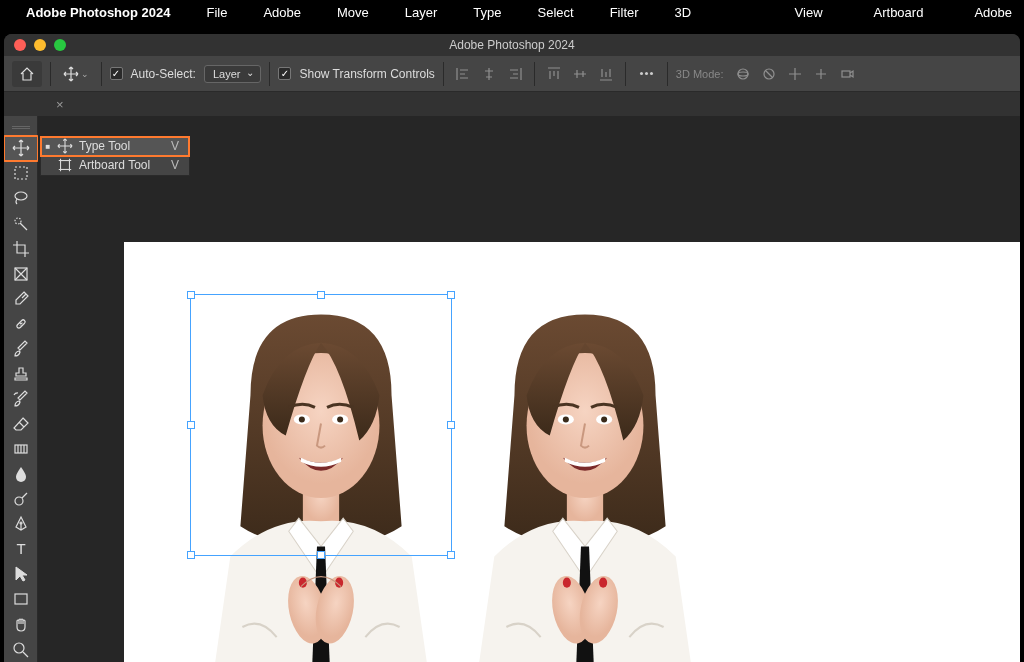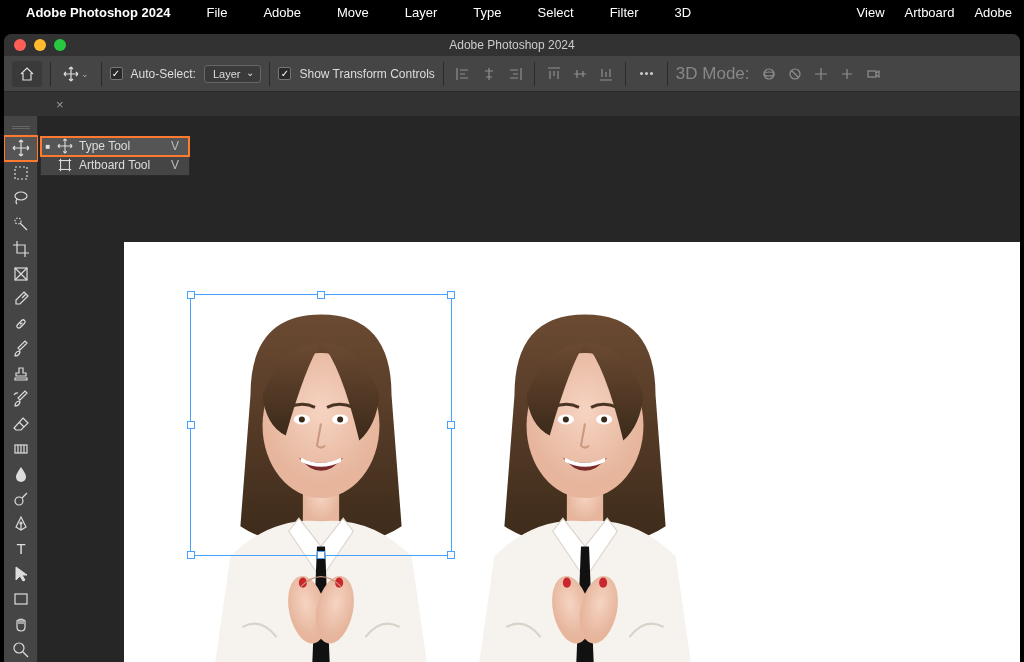--- a/index.html
+++ b/index.html
@@ -3,21 +3,21 @@
 <meta charset="utf-8">
 <style>
 * { margin: 0; padding: 0; box-sizing: border-box; font-family: -apple-system, "Helvetica Neue", Arial, sans-serif; }
 body { width: 1024px; height: 662px; background: #000; overflow: hidden; position: relative; }
 
 
 .macos-menubar { height: 24px; background: #000; display: flex; align-items: center; padding: 0 12px; color: #fff; font-size: 13px; }
 .apple-logo { font-size: 15px; margin-right: 14px; }
 .macos-menubar .menu-item { margin-right: 20px; cursor: default; margin-left: 16px; }
 .macos-menubar .app-name { font-weight: 700; margin-right: 20px; }
-.macos-menubar .right { margin-left: auto; display: flex; }
+.macos-menubar .right { margin-left: auto; display: flex; gap: 31px; }
 .macos-menubar .right .menu-item { margin-left: 20px; margin-right: 0; }
 
 
 .ps-window { position: absolute; top: 34px; left: 4px; right: 4px; bottom: 0; background: #323232; border-radius: 8px 8px 0 0; overflow: hidden; }
 
 .titlebar { height: 22px; background: #323232; display: flex; align-items: center; position: relative; }
 .traffic { display: flex; gap: 8px; padding-left: 10px; }
 .traffic .dot { width: 12px; height: 12px; border-radius: 50%; }
 .dot.red { background: #ff5f57; } .dot.yellow { background: #febc2e; } .dot.green { background: #28c840; }
 .titlebar .title { position: absolute; left: 0; right: 0; text-align: center; color: #ccc; font-size: 12px; pointer-events: none; }
@@ -28,21 +28,21 @@
 .tool-preset { display: flex; align-items: center; gap: 2px; padding: 2px 4px; }
 .checkbox { width: 13px; height: 13px; background: #2a2a2a; border: 1px solid #777; display: inline-flex; align-items: center; justify-content: center; color: #fff; font-size: 10px; border-radius: 2px; }
 .dropdown-sel { background: #3a3a3a; border: 1px solid #666; padding: 2px 20px 2px 8px; border-radius: 3px; position: relative; font-size: 11px; }
 .dropdown-sel::after { content: "⌄"; position: absolute; right: 6px; top: 1px; font-size: 10px; }
 .divider { width: 1px; height: 24px; background: #2a2a2a; }
 .align-group { display: flex; gap: 4px; }
 .opt-icon { width: 22px; height: 22px; display: flex; align-items: center; justify-content: center; opacity: 0.55; }
 .opt-icon svg { stroke: #ccc; }
 .more-btn { display: flex; gap: 2px; align-items: center; padding: 0 6px; }
 .more-btn span { width: 3px; height: 3px; background: #ccc; border-radius: 50%; }
-.mode3d { color: #888; font-size: 17px; }
+.mode3d { color: #888; font-size: 11px; }
 
 
 .tab-bar { height: 24px; background: #323232; display: flex; align-items: center; padding-left: 40px; }
 .doc-tab { background: #323232; color: #ddd; font-size: 12px; padding: 4px 12px; display: flex; align-items: center; gap: 8px; }
 .doc-tab .close-x { color: #999; font-size: 13px; margin-right: 6px; }
 
 
 .main-area { position: absolute; top: 82px; left: 0; right: 0; bottom: 0; display: flex; }
 
 

